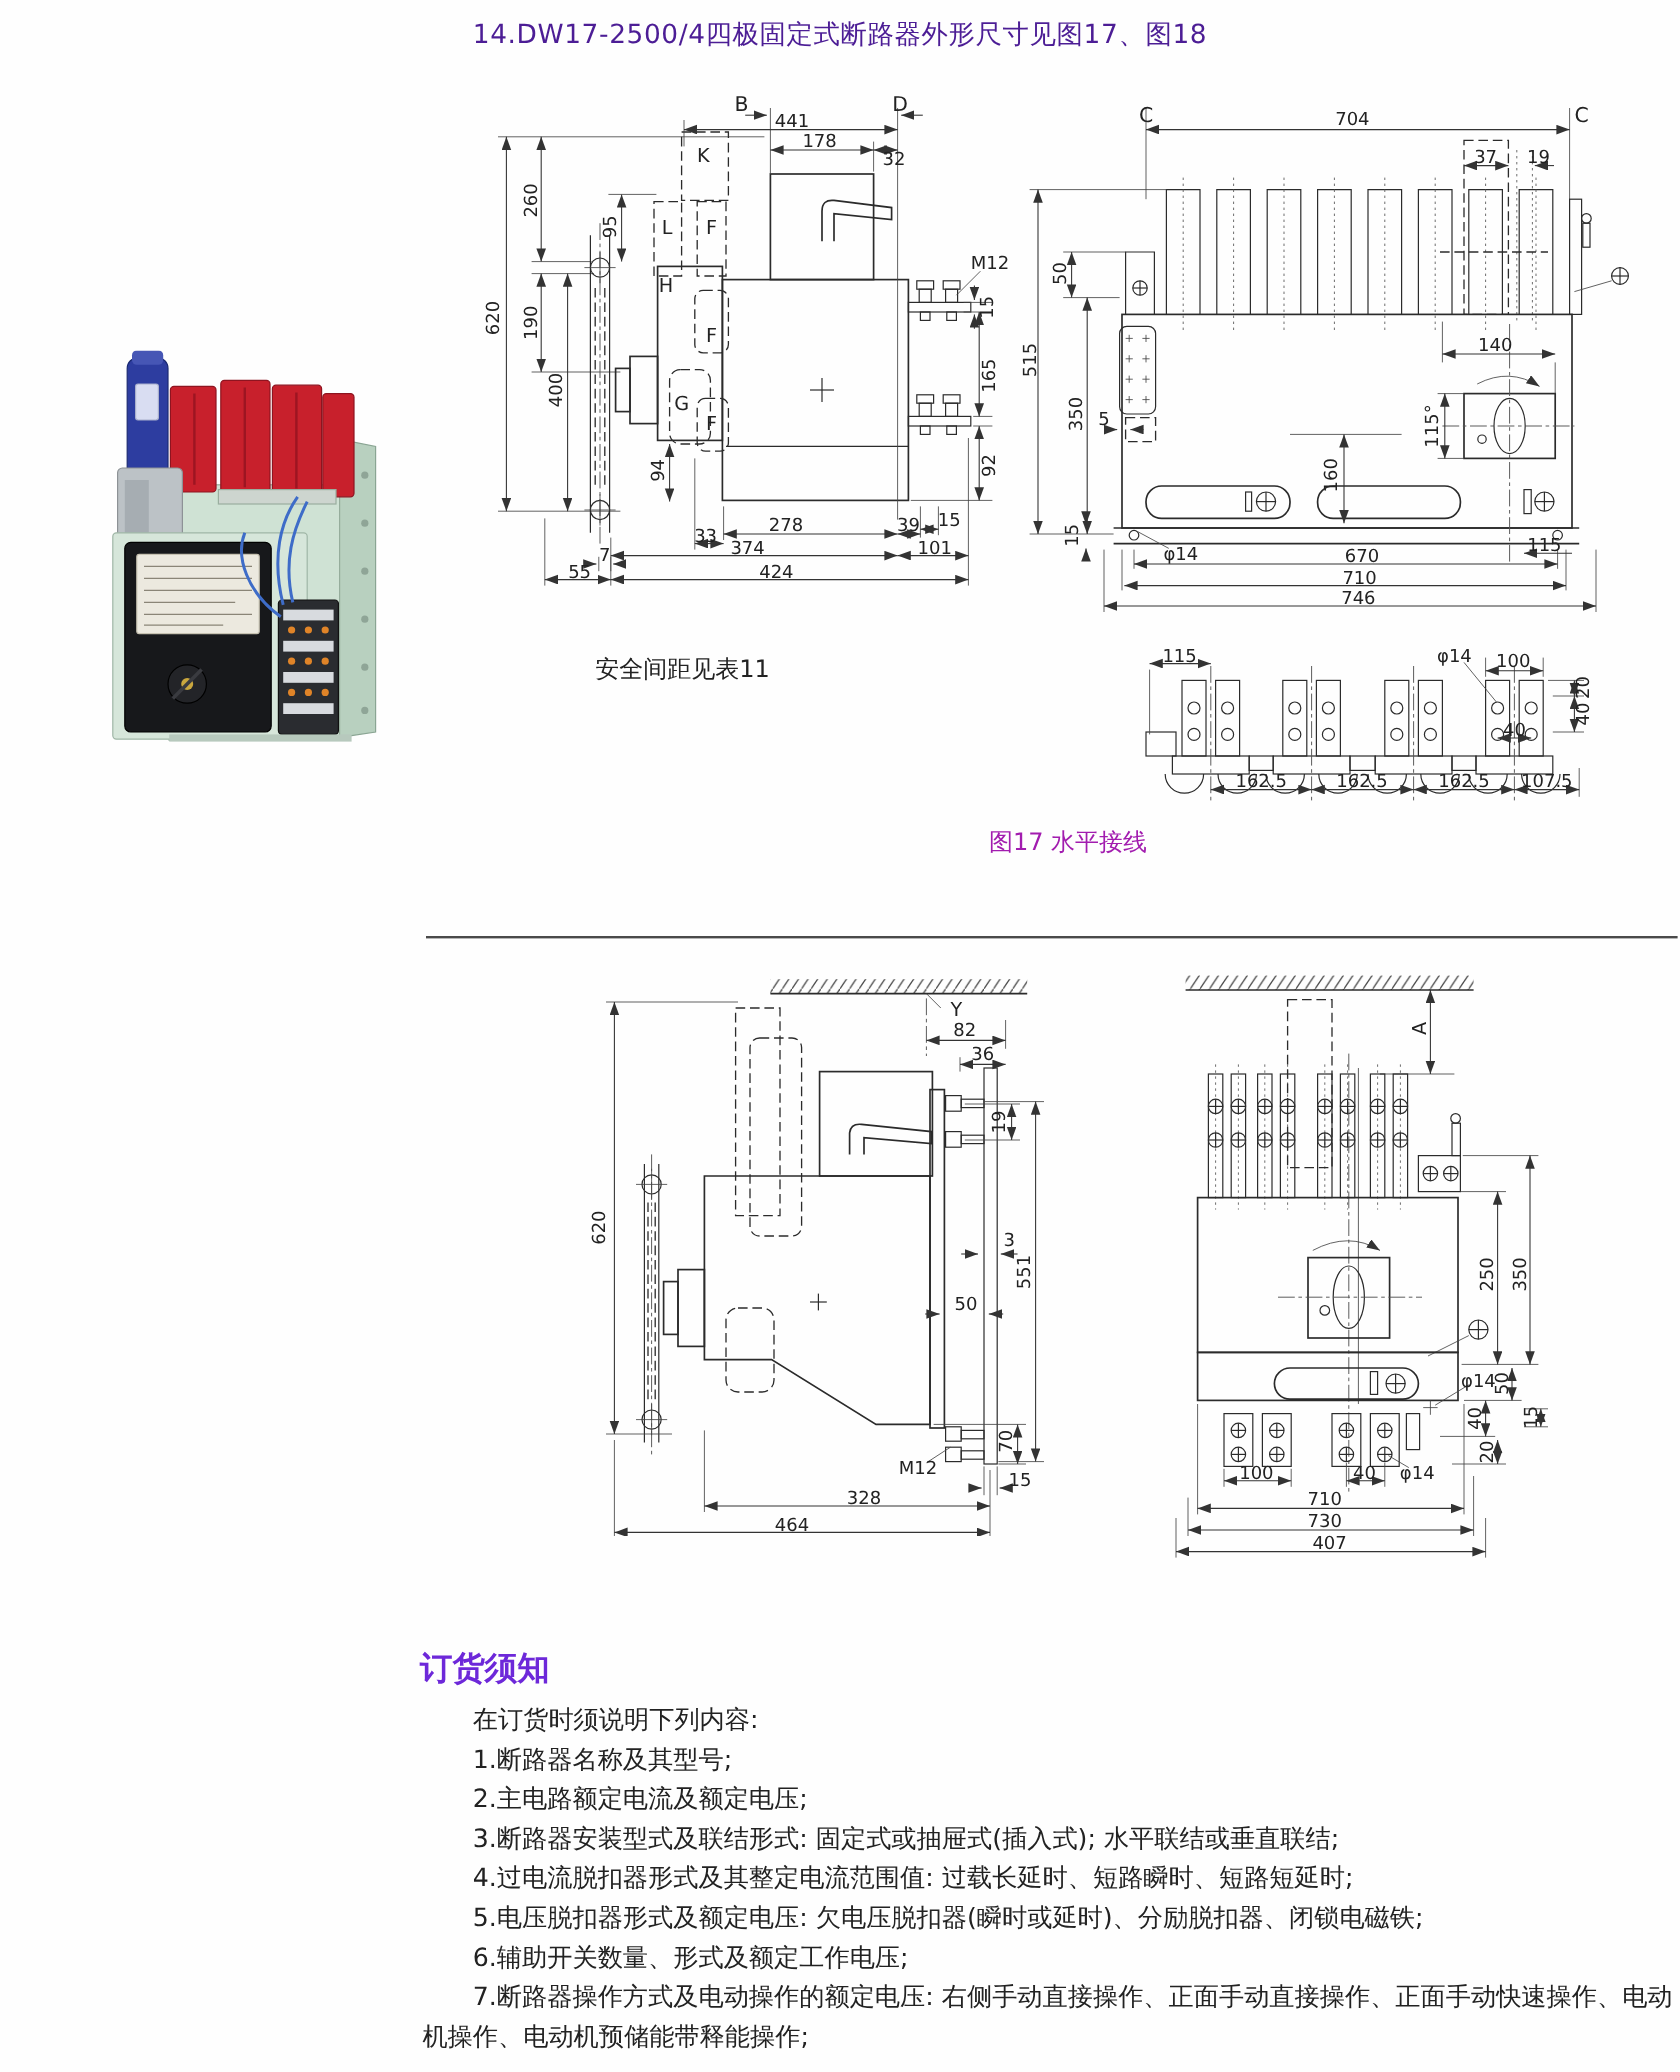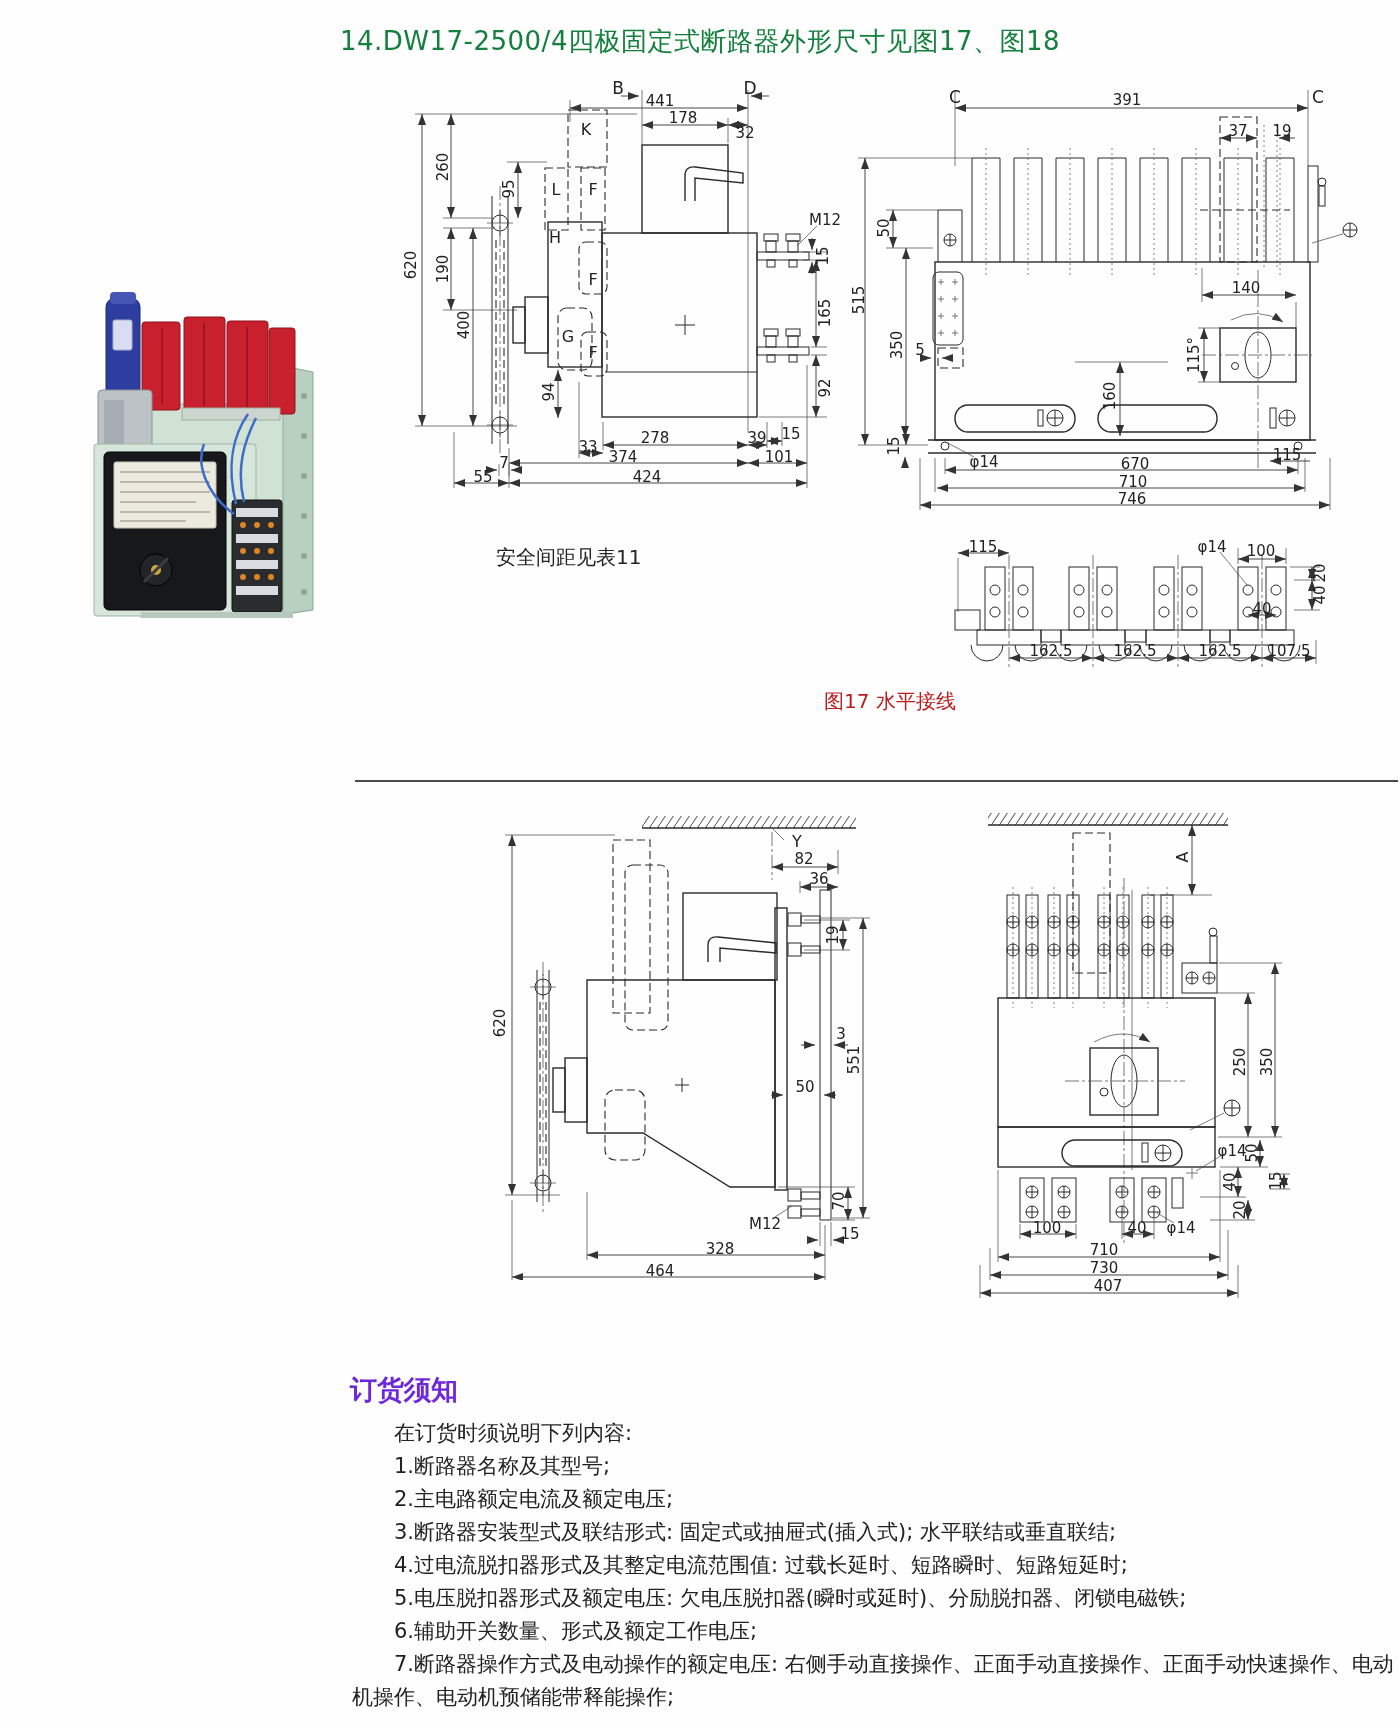--- a/index.html
+++ b/index.html
@@ -1,20 +1,20 @@
 <!DOCTYPE html>
 <html><head>
 <meta charset="utf-8">
 <style>
   html,body{margin:0;padding:0;background:#fff;}
   .page{position:relative;width:1400px;height:1727px;background:#fefefe;overflow:hidden;
         font-family:"DejaVu Sans","Liberation Sans",sans-serif;color:#1d1d1d;}
   .abs{position:absolute;}
-  .title{top:24px;left:0;width:1400px;text-align:center;font-size:26px;letter-spacing:.5px;color:#15803d;}
-  .cap{font-size:20px;color:#b91c1c;text-align:center;}
+  .title{top:14px;left:0;width:1400px;text-align:center;font-size:22px;letter-spacing:.5px;color:#4c1d95;}
+  .cap{font-size:20px;color:#a21caf;text-align:center;}
   .note{font-size:20px;color:#222;margin-left:20px;}
   .fig{position:absolute;}
   .fig svg{position:absolute;left:0;top:0;}
   .labels{position:absolute;left:0;top:0;width:100%;height:100%;}
   .dimlab{position:absolute;transform:translate(-50%,-50%);font-size:15px;color:#222;white-space:nowrap;line-height:1;}
   .dimlab.rot{transform:translate(-50%,-50%) rotate(-90deg);}
   .heading{font-size:27px;font-weight:bold;color:#6d28d9;}
   .textblock{width:1052px;}
   .textblock p{margin:0;font-size:21px;line-height:33px;text-indent:42px;color:#222;}
   .divider{height:2px;background:#4a4a4a;}
@@ -422,21 +422,21 @@
       <path class="dim" d="M462,510V540" marker-start="url(#ms)" marker-end="url(#me)"></path>
       <path class="dim" d="M398,545H426" marker-start="url(#ms)" marker-end="url(#me)"></path>
       <line class="ext" x1="466" y1="570" x2="466" y2="594"></line>
       <path class="dim" d="M159,588H243" marker-start="url(#ms)" marker-end="url(#me)"></path>
       <path class="dim" d="M243,588H328" marker-start="url(#ms)" marker-end="url(#me)"></path>
       <path class="dim" d="M328,588H412" marker-start="url(#ms)" marker-end="url(#me)"></path>
       <path class="dim" d="M412,588H466" marker-start="url(#ms)" marker-end="url(#me)"></path>
     </svg>
     <div class="labels">
         <span class="dimlab" style="left: 105px; top: 27px; font-size: 17px;">C</span>
-        <span class="dimlab" style="left: 277px; top: 30px;">391</span>
+        <span class="dimlab" style="left: 277px; top: 30px;">704</span>
         <span class="dimlab" style="left: 468px; top: 27px; font-size: 17px;">C</span>
         <span class="dimlab" style="left: 388px; top: 61px;">37</span>
         <span class="dimlab" style="left: 432px; top: 61px;">19</span>
         <span class="dimlab rot" style="left: 34px; top: 158px;">50</span>
         <span class="dimlab rot" style="left: 9px; top: 230px;">515</span>
         <span class="dimlab rot" style="left: 47px; top: 275px;">350</span>
         <span class="dimlab" style="left: 70px; top: 280px;">5</span>
         <span class="dimlab" style="left: 396px; top: 218px;">140</span>
         <span class="dimlab rot" style="left: 344px; top: 285px;">115°</span>
         <span class="dimlab rot" style="left: 260px; top: 326px;">160</span>

